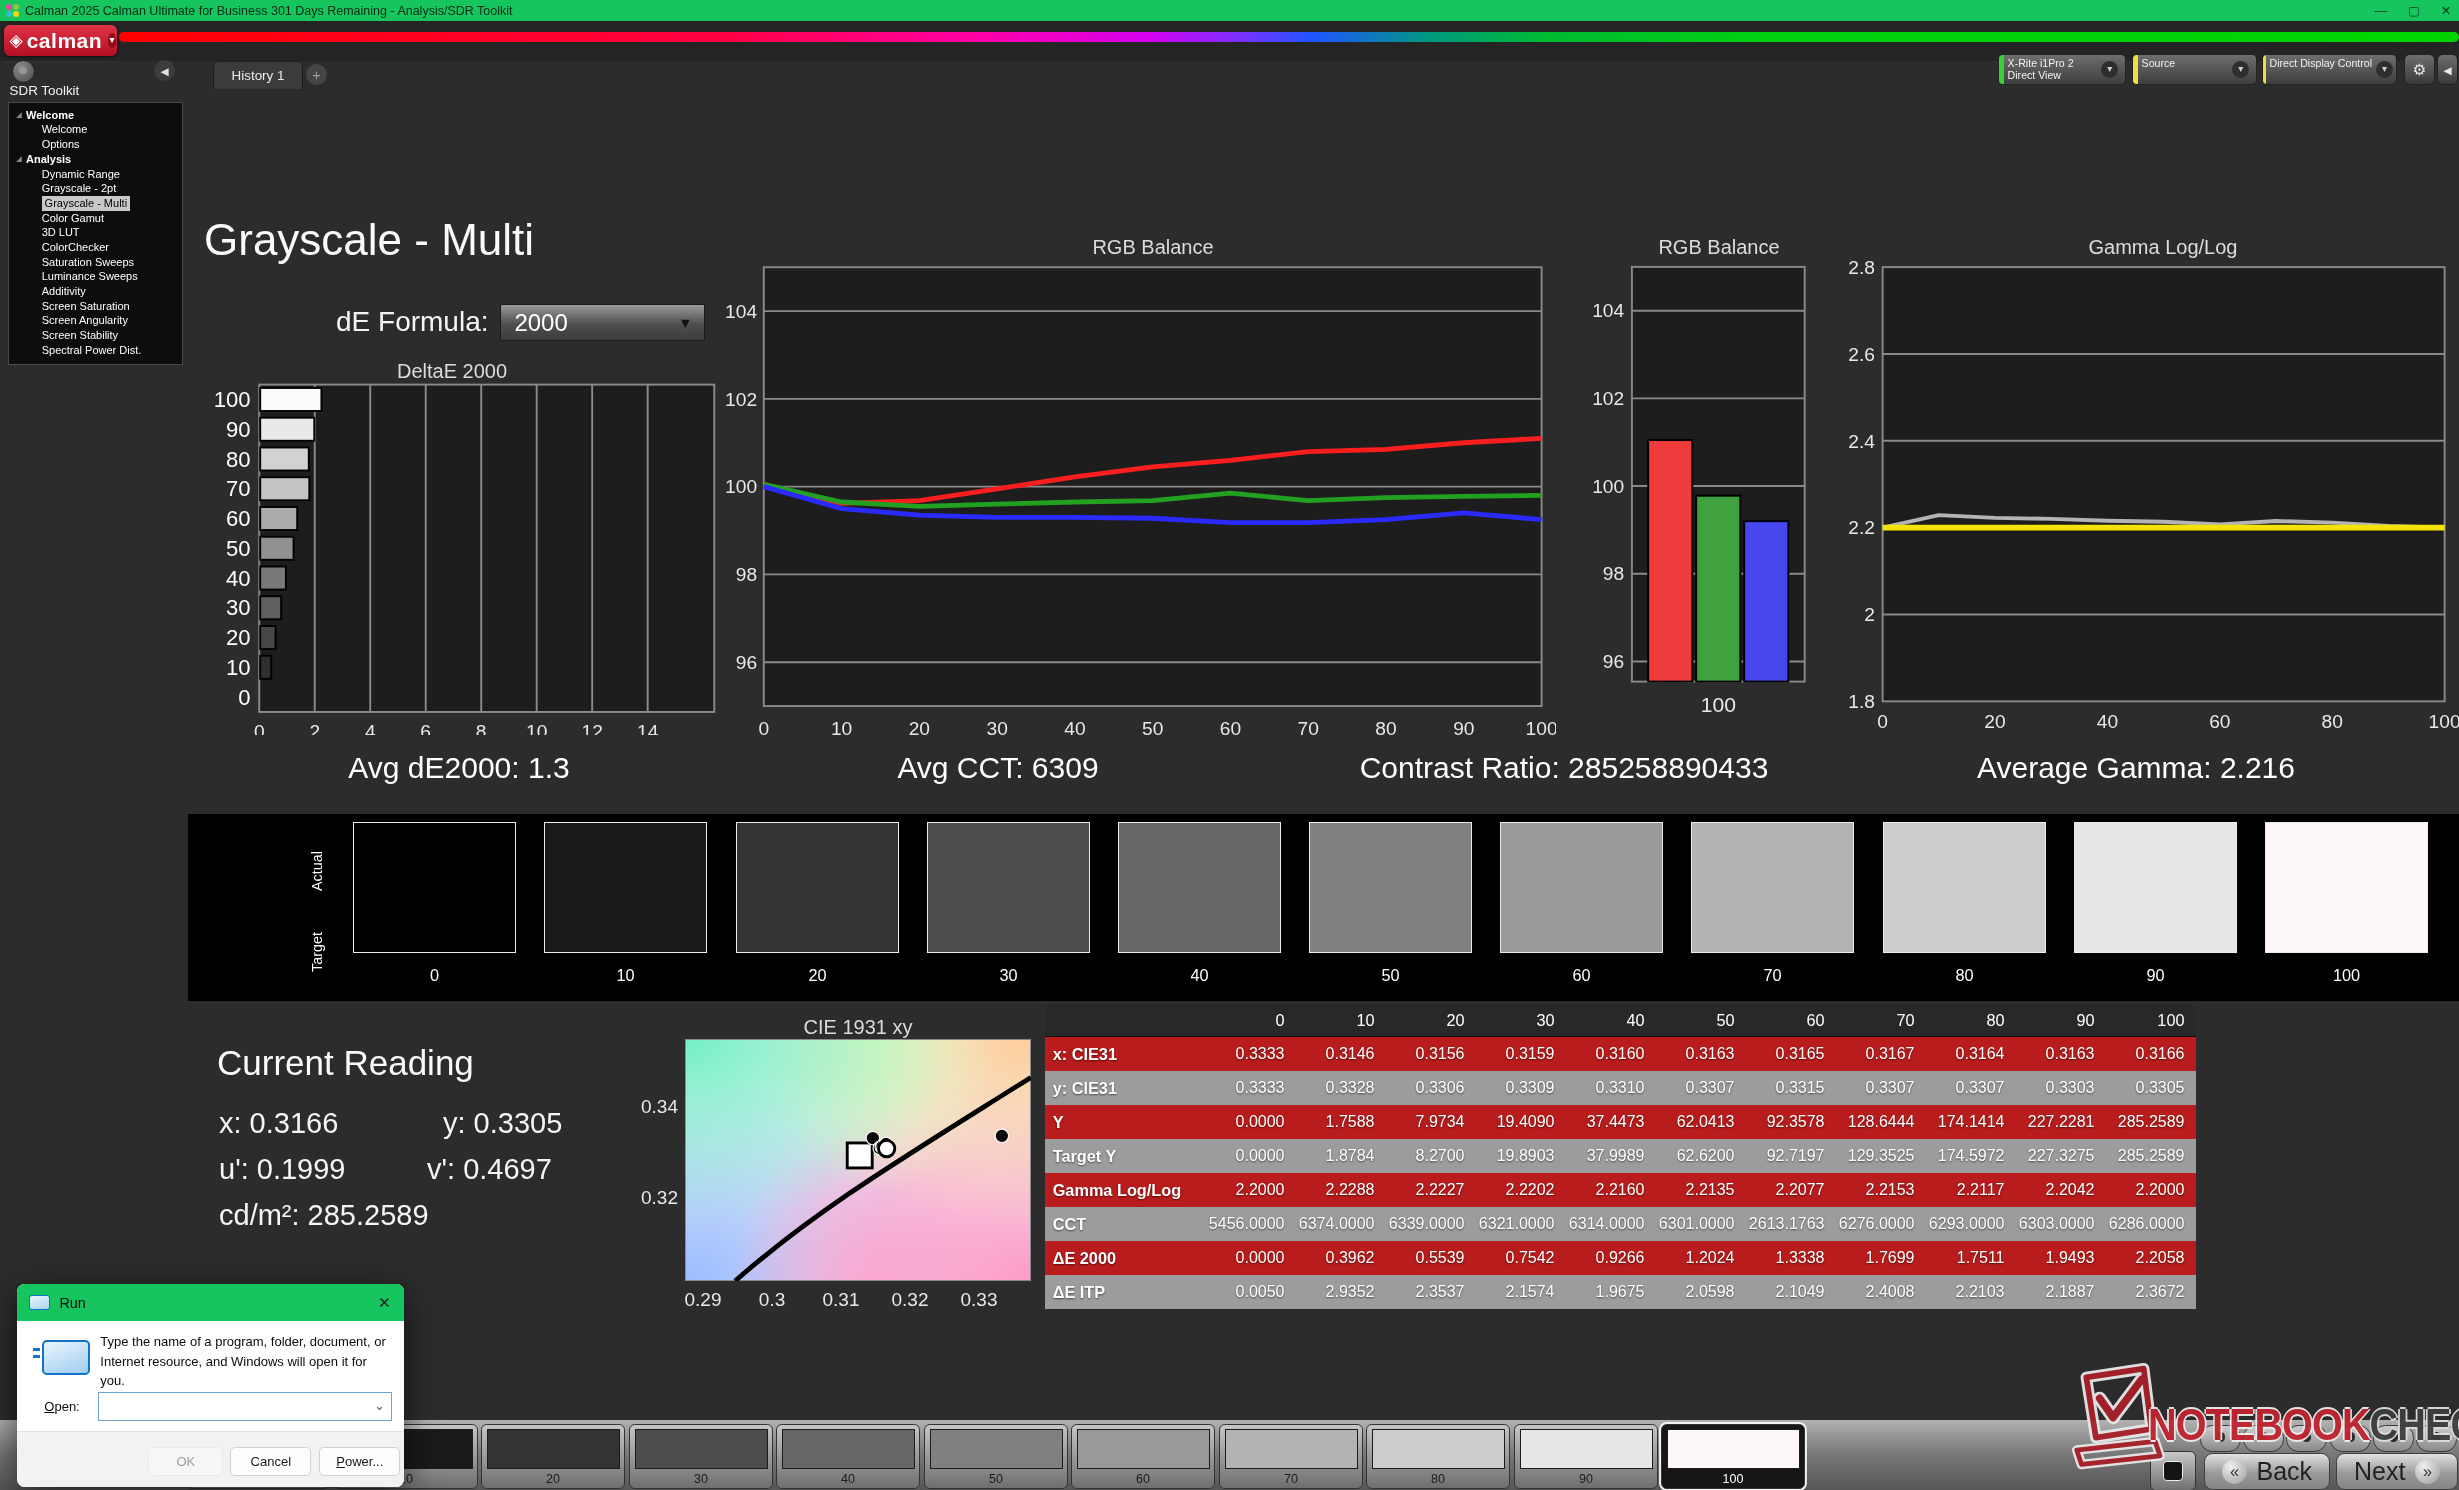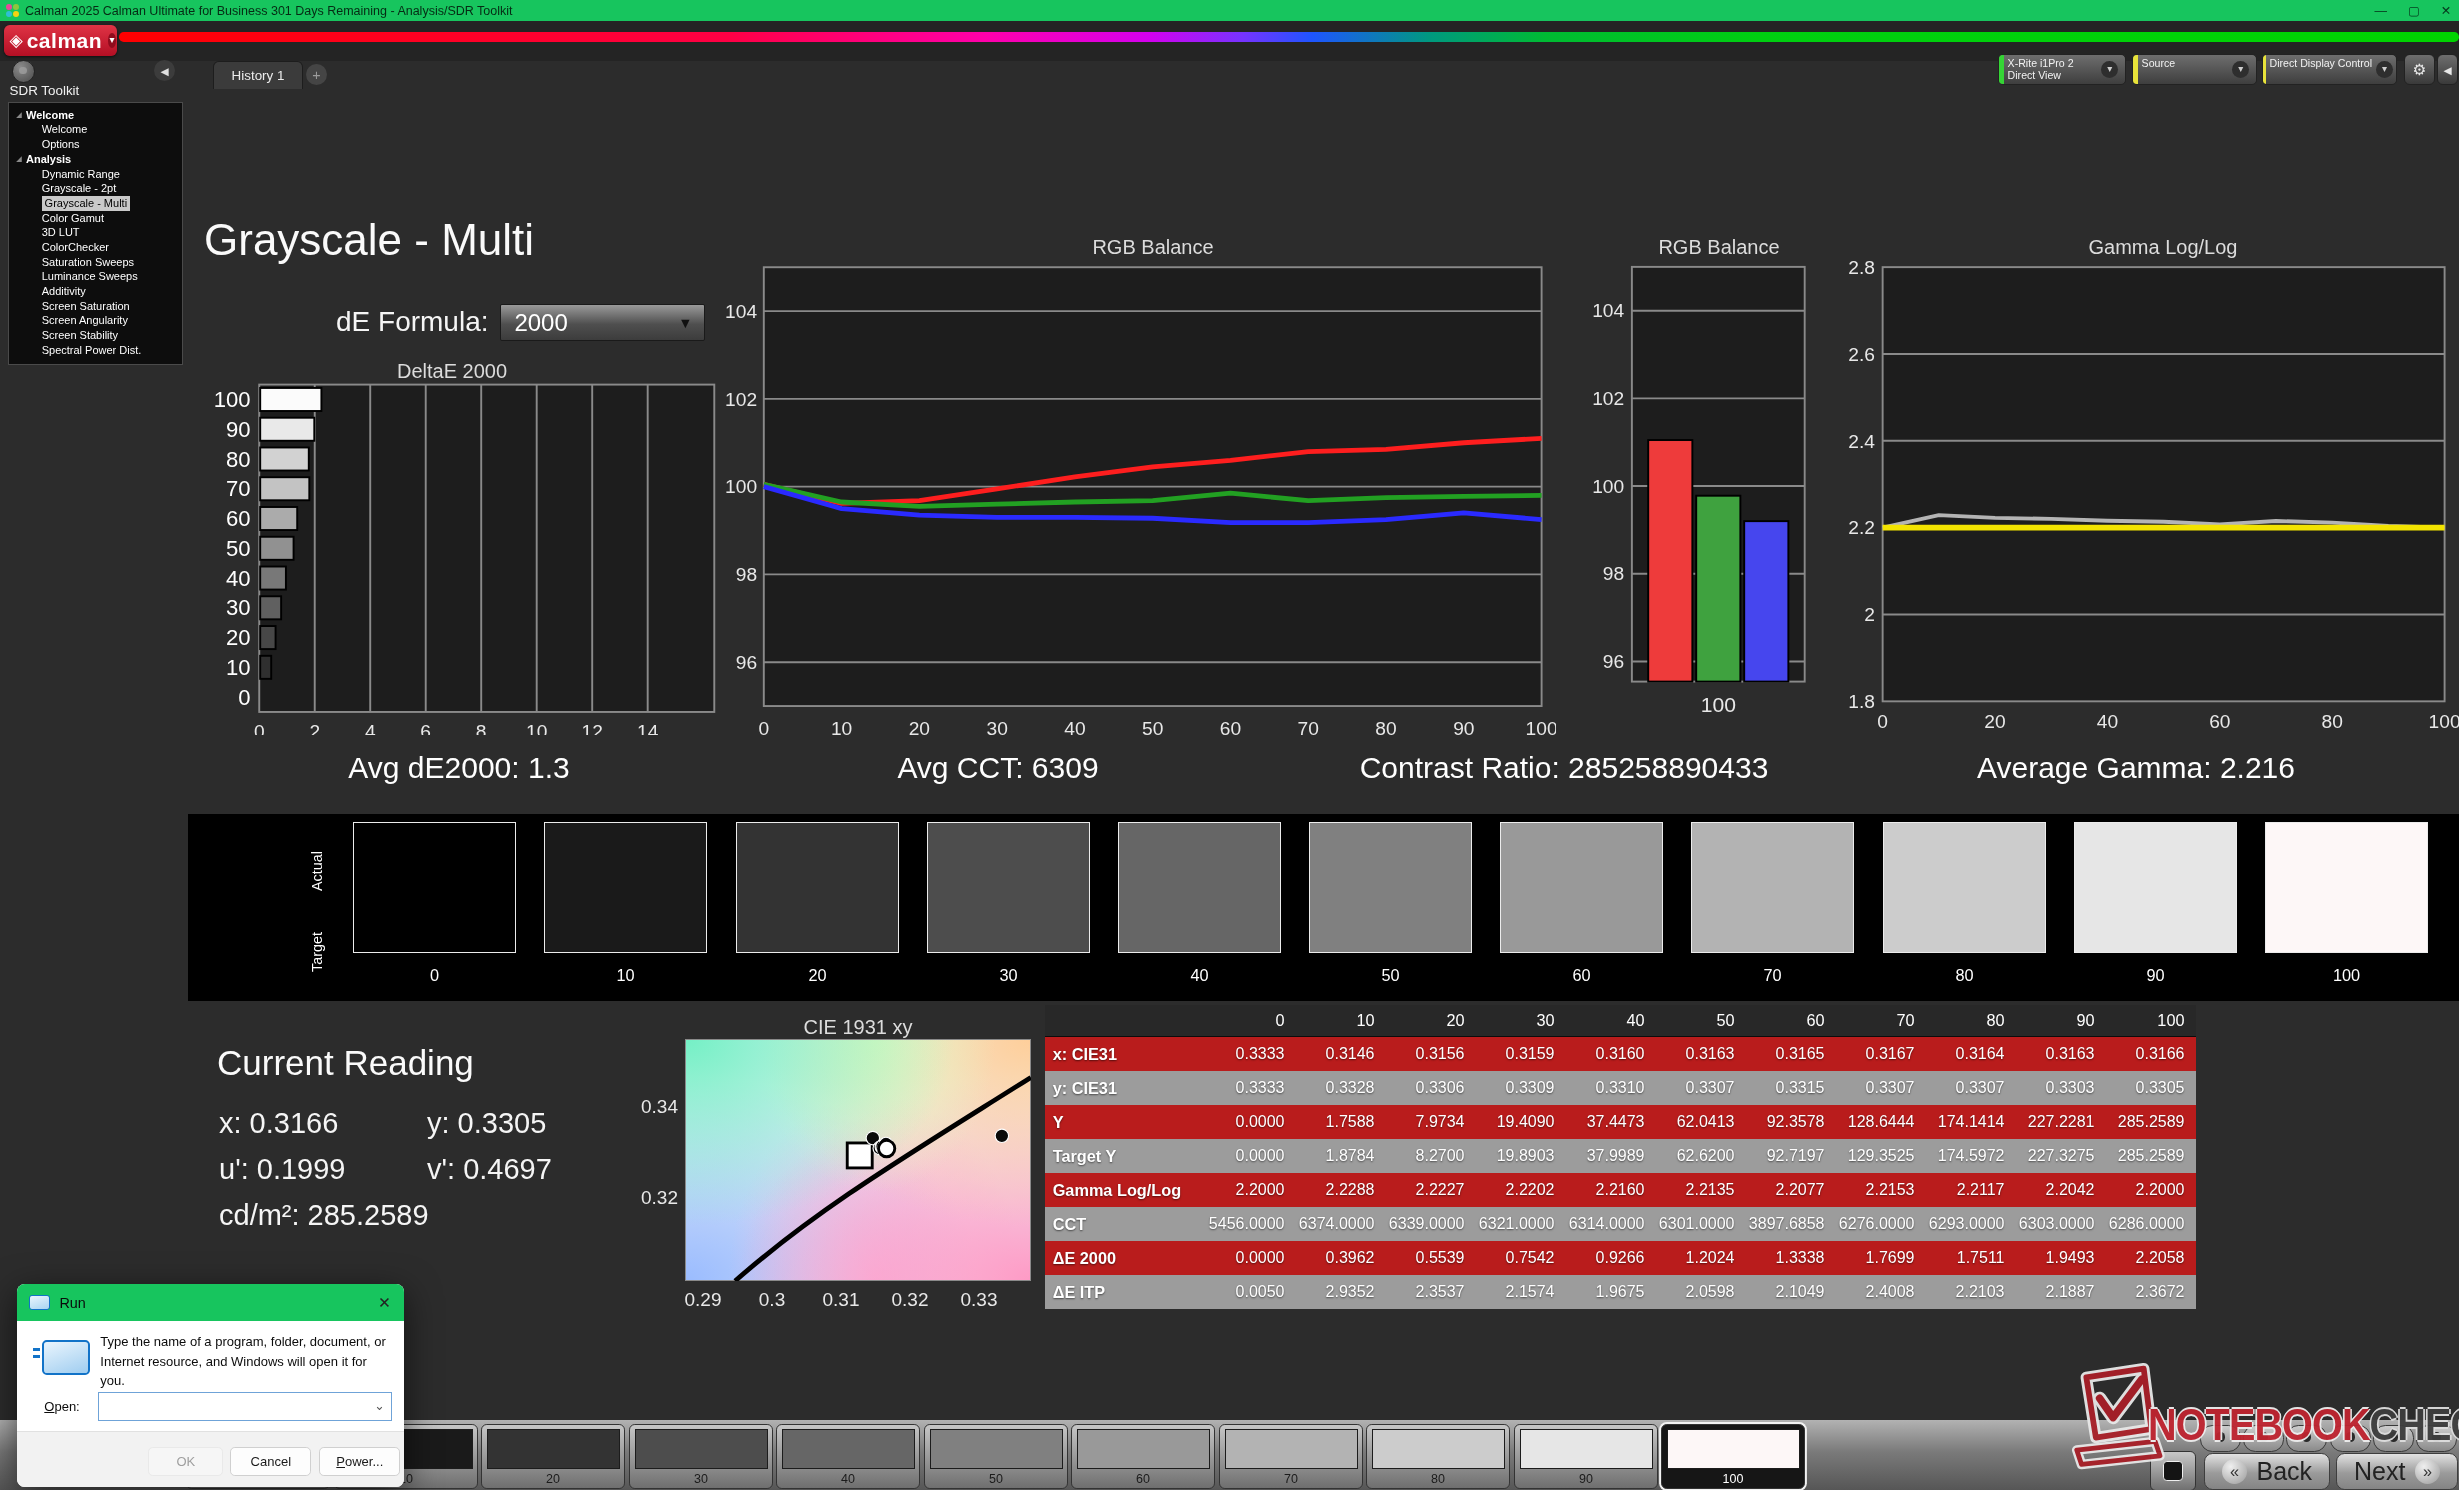--- a/index.html
+++ b/index.html
@@ -429,21 +429,21 @@
     <div class="gsw" style="left: 1695px; top: 7.7px; width: 163px; height: 131px; background: rgb(204, 204, 204);"></div>
     <div class="gswlab" style="left: 1695px; top: 152px; width: 163px;">80</div>
     <div class="gsw" style="left: 1886px; top: 7.7px; width: 163px; height: 131px; background: rgb(230, 230, 230);"></div>
     <div class="gswlab" style="left: 1886px; top: 152px; width: 163px;">90</div>
     <div class="gsw" style="left: 2077px; top: 7.7px; width: 163px; height: 131px; background: rgb(253, 247, 247);"></div>
     <div class="gswlab" style="left: 2077px; top: 152px; width: 163px;">100</div>
   </div>
 
 <div class="abs" id="cr-title">Current Reading</div>
 <div class="abs crtxt" style="left:219px;top:1107px">x: 0.3166</div>
-<div class="abs crtxt" style="left:427px;top:1107px">y: 0.3305</div>
+<div class="abs crtxt" style="left:443px;top:1107px">y: 0.3305</div>
 <div class="abs crtxt" style="left:219px;top:1153px">u': 0.1999</div>
 <div class="abs crtxt" style="left:427px;top:1153px">v': 0.4697</div>
 <div class="abs crtxt" style="left:219px;top:1199px">cd/m²: 285.2589</div>
 <div class="abs crtxt" style="left:219px;top:1313px">ΔE 2000: 2.21</div>
 
 <div class="abs" id="cieplot"></div>
 <svg class="abs" id="cie-svg" style="left:685px;top:1039px" width="346" height="242" viewBox="0 0 360 252">
     <path d="M 52 252 C 140 175, 230 122, 360 40" fill="none" stroke="#000" stroke-width="5"></path>
     <rect x="168.79640718562854" y="108.24528301886778" width="26" height="26" fill="#fff" stroke="#000" stroke-width="3"></rect>
     <circle cx="329.8203592814369" cy="100.80000000000001" r="7" fill="#0a0a0a" stroke="#fff" stroke-width="1.2"></circle>
@@ -572,21 +572,21 @@
           <td>2.2000</td>
         </tr>
         <tr class="light">
           <td class="lab">CCT</td>
           <td>5456.0000</td>
           <td>6374.0000</td>
           <td>6339.0000</td>
           <td>6321.0000</td>
           <td>6314.0000</td>
           <td>6301.0000</td>
-          <td>3897.6858</td>
+          <td>2613.1763</td>
           <td>6276.0000</td>
           <td>6293.0000</td>
           <td>6303.0000</td>
           <td>6286.0000</td>
         </tr>
         <tr class="dark">
           <td class="lab">ΔE 2000</td>
           <td>0.0000</td>
           <td>0.3962</td>
           <td>0.5539</td>

